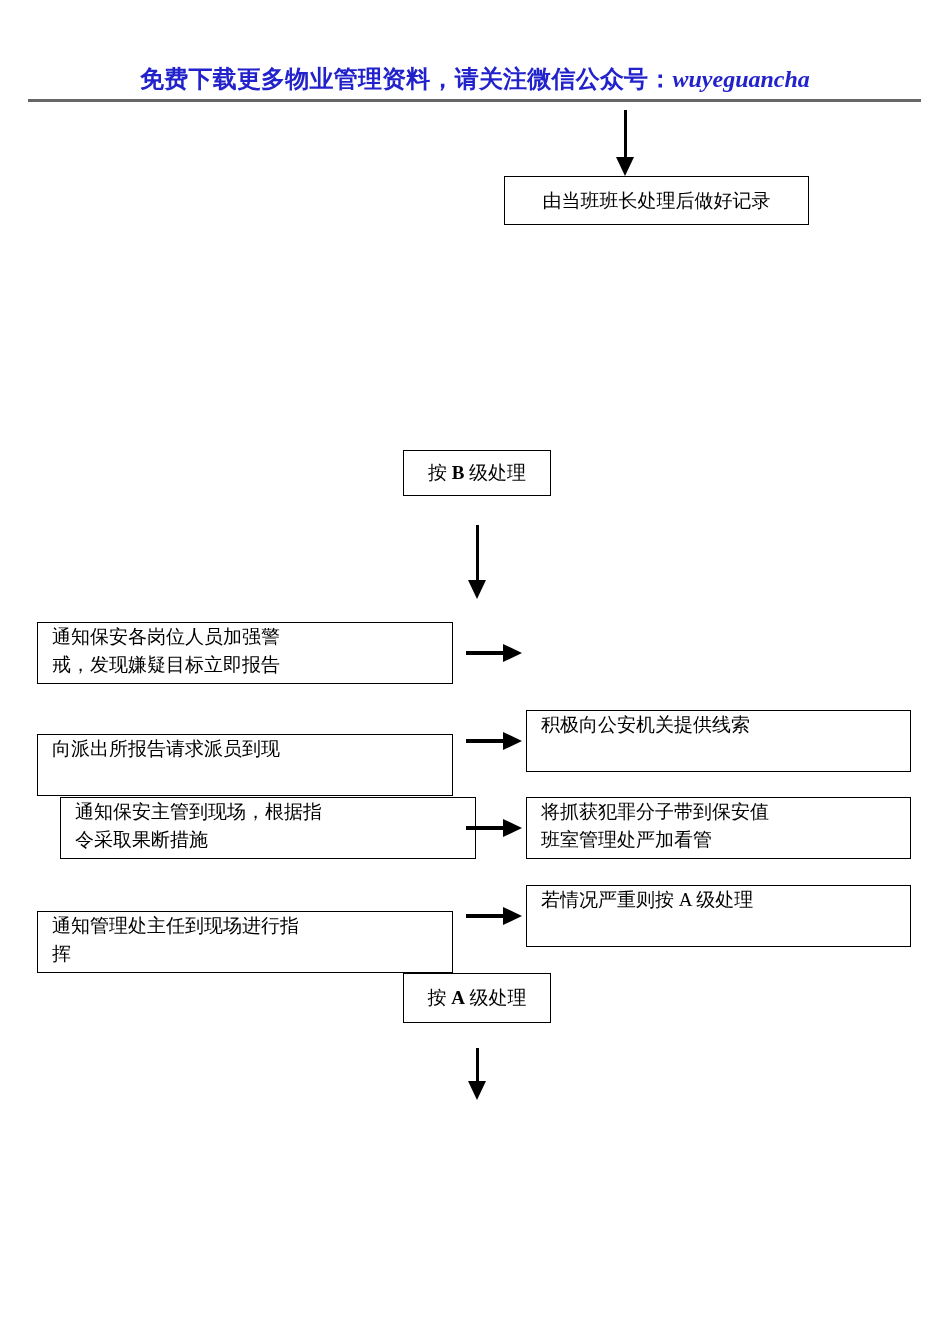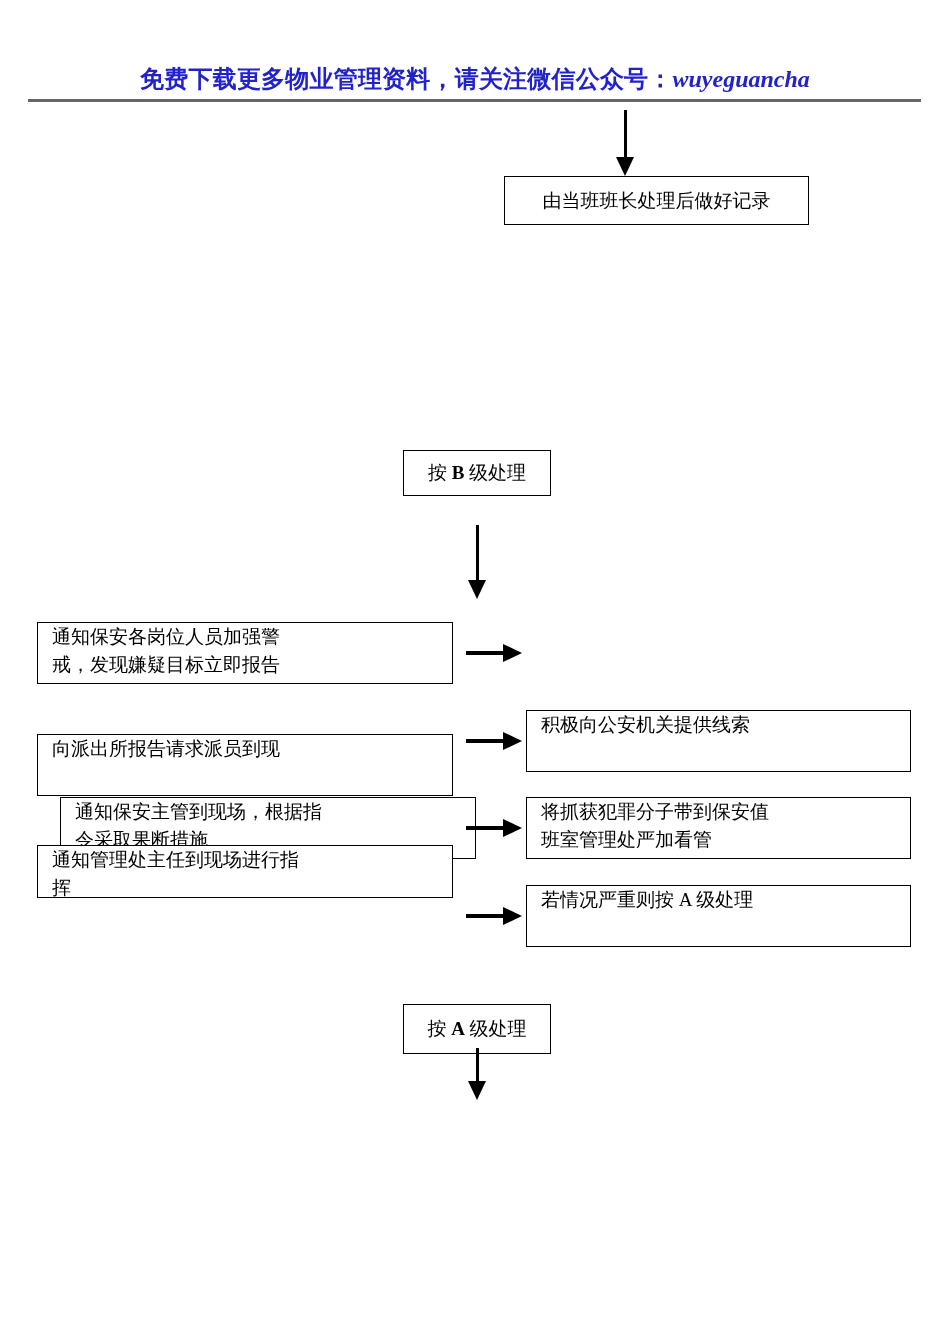--- a/index.html
+++ b/index.html
@@ -186,33 +186,33 @@
   </div>
   <div class="h-arrow" style="left:466px; top:818px; width:56px;">
     <div class="shaft" style="width:40px;"></div>
     <div class="head"></div>
   </div>
   <div class="box two-line" style="left:526px; top:797px; width:385px; height:62px;">
     <span class="line">将抓获犯罪分子带到保安值</span>
     <span class="line">班室管理处严加看管</span>
   </div>
 
-  <div class="box two-line" style="left:37px; top:845px; width:416px; height:53px;">
+  <div class="box two-line" style="left:37px; top:911px; width:416px; height:62px;">
     <span class="line">通知管理处主任到现场进行指</span>
     <span class="line">挥</span>
   </div>
   <div class="h-arrow" style="left:466px; top:906px; width:56px;">
     <div class="shaft" style="width:40px;"></div>
     <div class="head"></div>
   </div>
   <div class="box mid-left" style="left:526px; top:885px; width:385px; height:62px;">
     <span class="line">若情况严重则按 A 级处理</span>
   </div>
 
-  <div class="box center-text" style="left:403px; top:973px; width:148px; height:50px;margin-top:31px;">
+  <div class="box center-text" style="left:403px; top:973px; width:148px; height:50px;">
     <span class="txt"><span>按 </span><span class="bold-letter">A</span><span> 级处理</span></span>
   </div>
 
   <div class="v-arrow" style="left:468px; top:1048px; width:18px; height:52px;">
     <div class="shaft" style="height:33px;"></div>
     <div class="head"></div>
   </div>
 
 </div>
 

